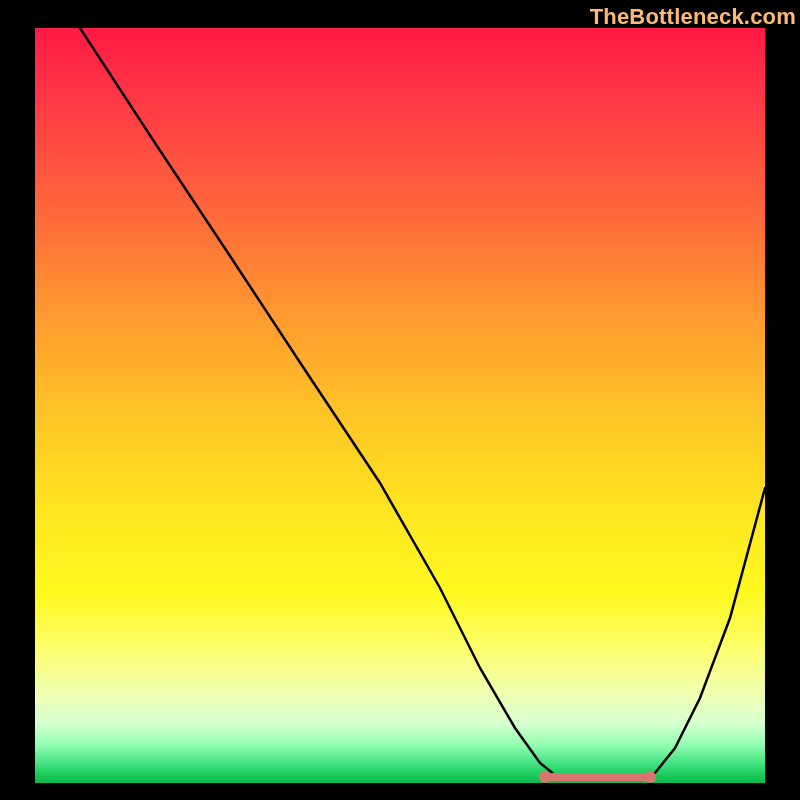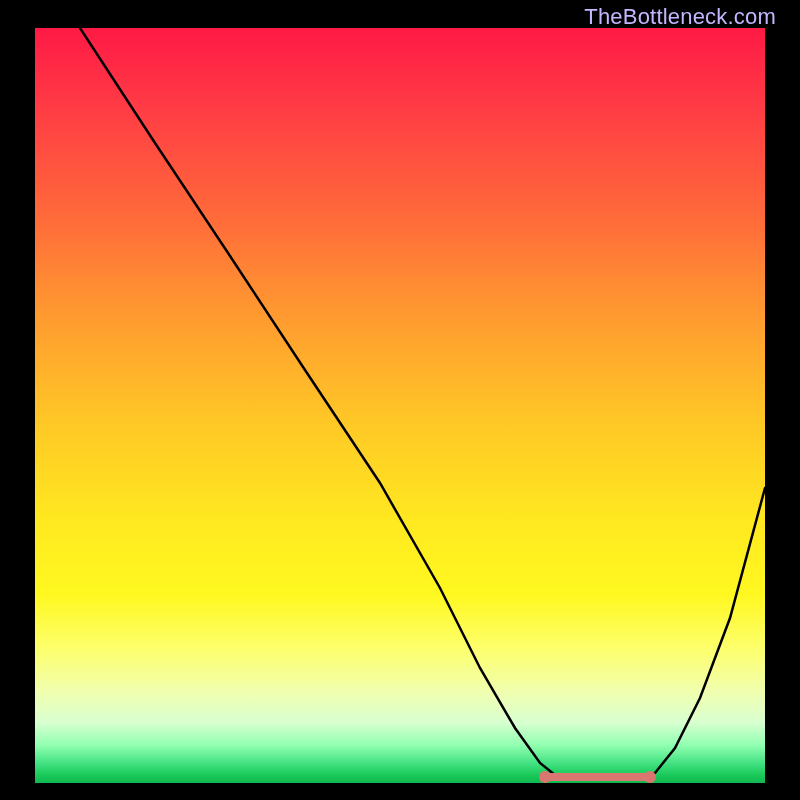--- a/index.html
+++ b/index.html
@@ -7,24 +7,24 @@
     padding: 0;
     background: #000;
     width: 800px;
     height: 800px;
     position: relative;
     font-family: Arial, sans-serif;
   }
   .watermark {
     position: absolute;
     top: 4px;
-    right: 24px;
-    color: #c4b5fd;
+    right: 4px;
+    color: #fdba74;
     font-size: 22px;
-    font-weight: 400;
+    font-weight: 700;
     letter-spacing: 0.2px;
     z-index: 3;
   }
   .plot-frame {
     position: absolute;
     left: 35px;
     top: 28px;
     width: 730px;
     height: 755px;
     background: #000;

